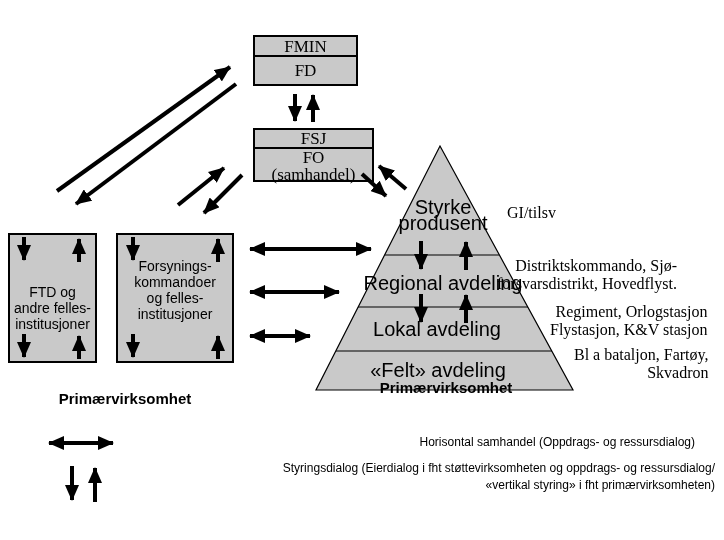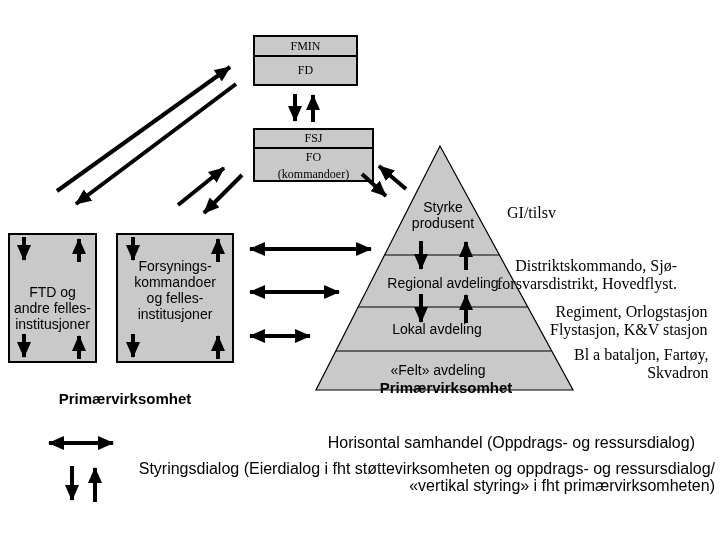--- a/index.html
+++ b/index.html
@@ -2,45 +2,45 @@
 <html><head>
 <meta charset="utf-8">
 <style>
   html,body{margin:0;padding:0;background:#fff;}
   .canvas{
     position:relative;width:724px;height:540px;background:#fff;
     font-family:"Liberation Sans",sans-serif;color:#000;overflow:hidden;
   }
   .box{position:absolute;background:#c9c9c9;border:2px solid #000;box-sizing:border-box;}
   .box .cell{display:flex;align-items:center;justify-content:center;
-    font-family:"Liberation Serif",serif;font-size:12px;line-height:17px;text-align:center;}
+    font-family:"Liberation Serif",serif;font-size:17px;line-height:17px;text-align:center;}
   .cell.divided{border-bottom:2px solid #000;}
   .lbl{position:absolute;white-space:pre-line;text-align:right;}
   .sans{font-family:"Liberation Sans",sans-serif;}
   .serif{font-family:"Liberation Serif",serif;font-size:16px;line-height:18px;}
   .boxtxt{font-size:14px;line-height:16px;text-align:center;}
-  .pyrtxt{font-size:14px;line-height:15.5px;text-align:center;}
+  .pyrtxt{font-size:20px;line-height:15.5px;text-align:center;}
   .sect{font-size:15px;font-weight:bold;text-align:center;}
-  .legendtxt{font-size:16px;line-height:17px;}
+  .legendtxt{font-size:12px;line-height:17px;}
   svg.overlay{position:absolute;left:0;top:0;pointer-events:none;}
 </style>
 </head>
 <body>
 
 <div class="canvas">
 
   <div class="box" style="left:253px;top:35px;width:105px;height:51px;display:flex;flex-direction:column;">
     <div class="cell divided" style="flex:0 0 18px;">FMIN</div>
     <div class="cell" style="flex:1;">FD</div>
   </div>
 
   <div class="box" style="left:253px;top:128px;width:121px;height:54px;display:flex;flex-direction:column;">
     <div class="cell divided" style="flex:0 0 15px;">FSJ</div>
     <div class="cell" style="flex:1;white-space:pre-line;">FO
-(kommandoer)</div>
+(samhandel)</div>
   </div>
 
   <div class="box" style="left:8px;top:233px;width:89px;height:130px;"></div>
 
   <div class="box" style="left:116px;top:233px;width:118px;height:130px;"></div>
 
   <svg class="overlay" width="724" height="540" viewBox="0 0 724 540">
     <defs>
       <marker id="ahEnd" markerUnits="userSpaceOnUse" markerWidth="16" markerHeight="14" refX="15" refY="7" orient="auto">
         <path d="M0,0 L16,7 L0,14 Z" fill="#000"></path>

